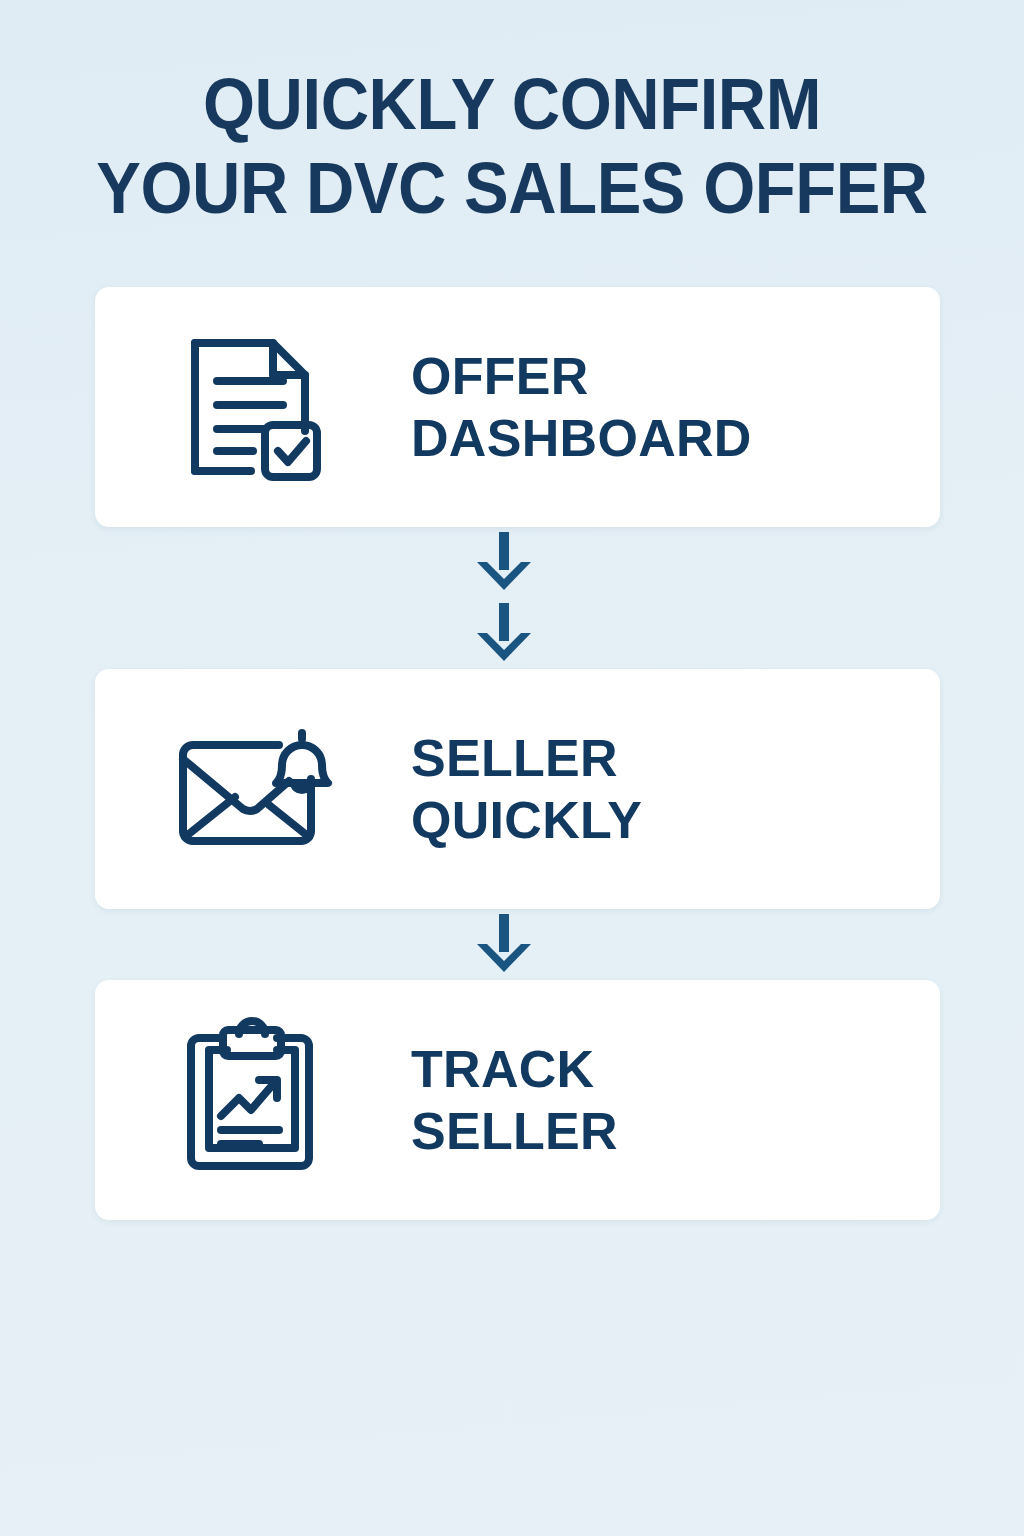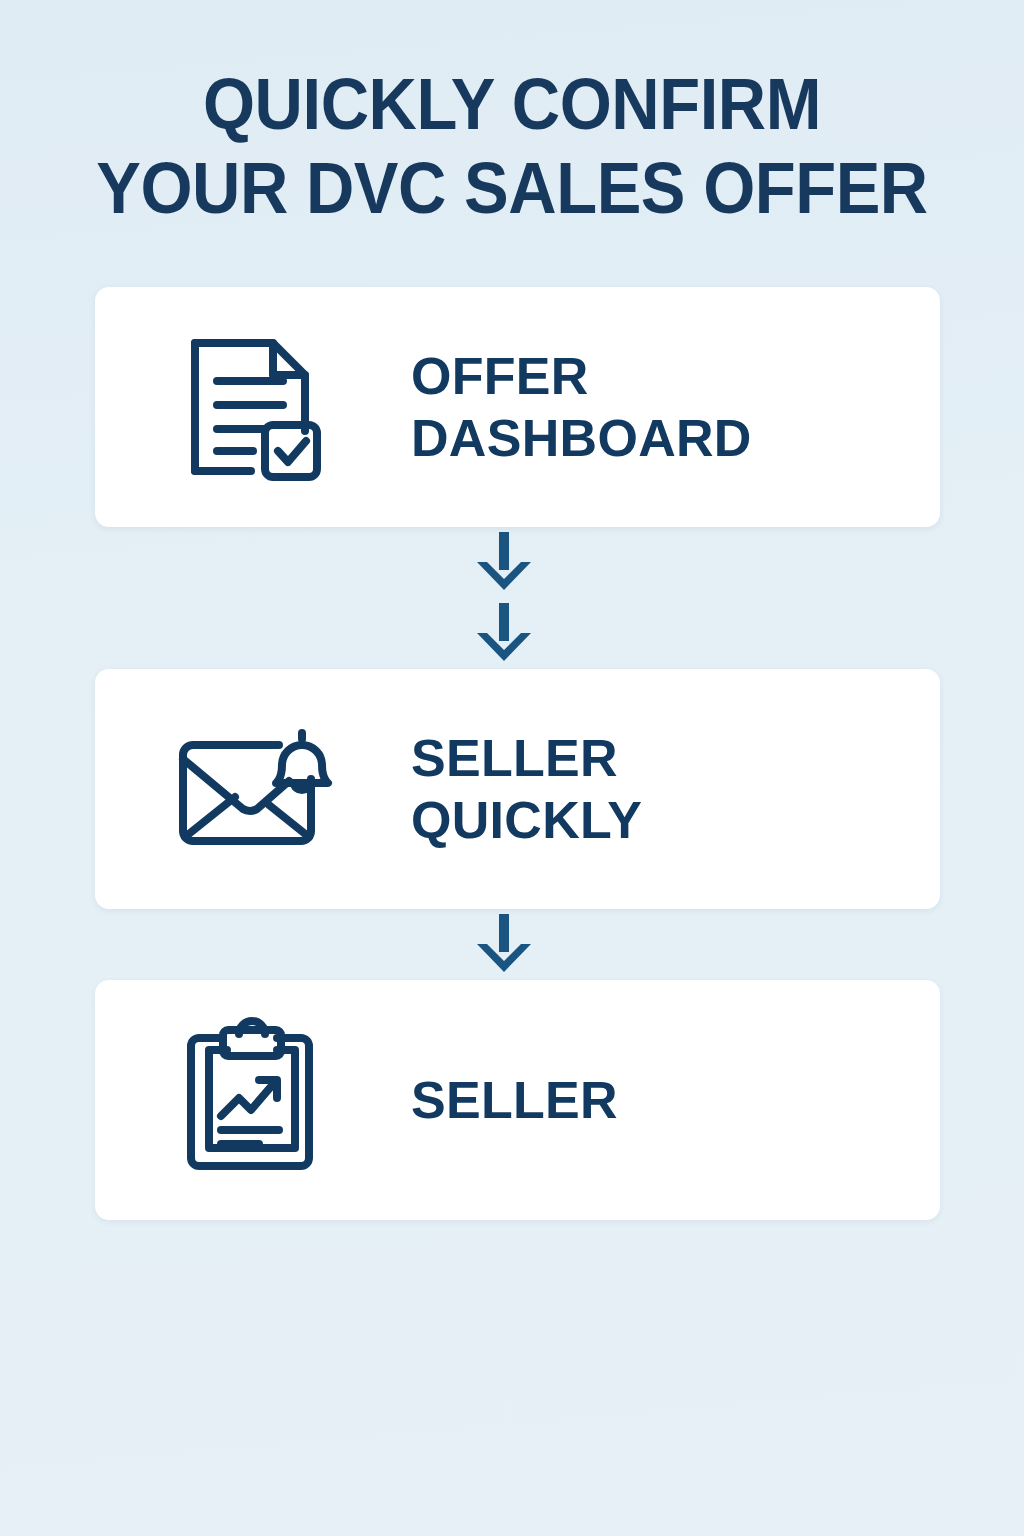--- a/index.html
+++ b/index.html
@@ -173,18 +173,19 @@
           <path d="M62 38 h-18 v98 h86 v-98 h-18"></path>
           <rect x="58" y="18" width="58" height="26" rx="5"></rect>
           <path d="M74 22 a13 13 0 0 1 26 0"></path>
           <path d="M56 104 L74 86 L86 98 L110 70"></path>
           <path d="M94 68 h18 v18"></path>
           <path d="M56 118 h58"></path>
           <path d="M56 132 h38"></path>
         </svg>
       </div>
       <div class="card-label">
+        <span class="lbl-line">TRACK</span>
         <span class="lbl-line">SELLER</span>
       </div>
     </div>
 
   </div>
 </div>
 
 </body></html>

